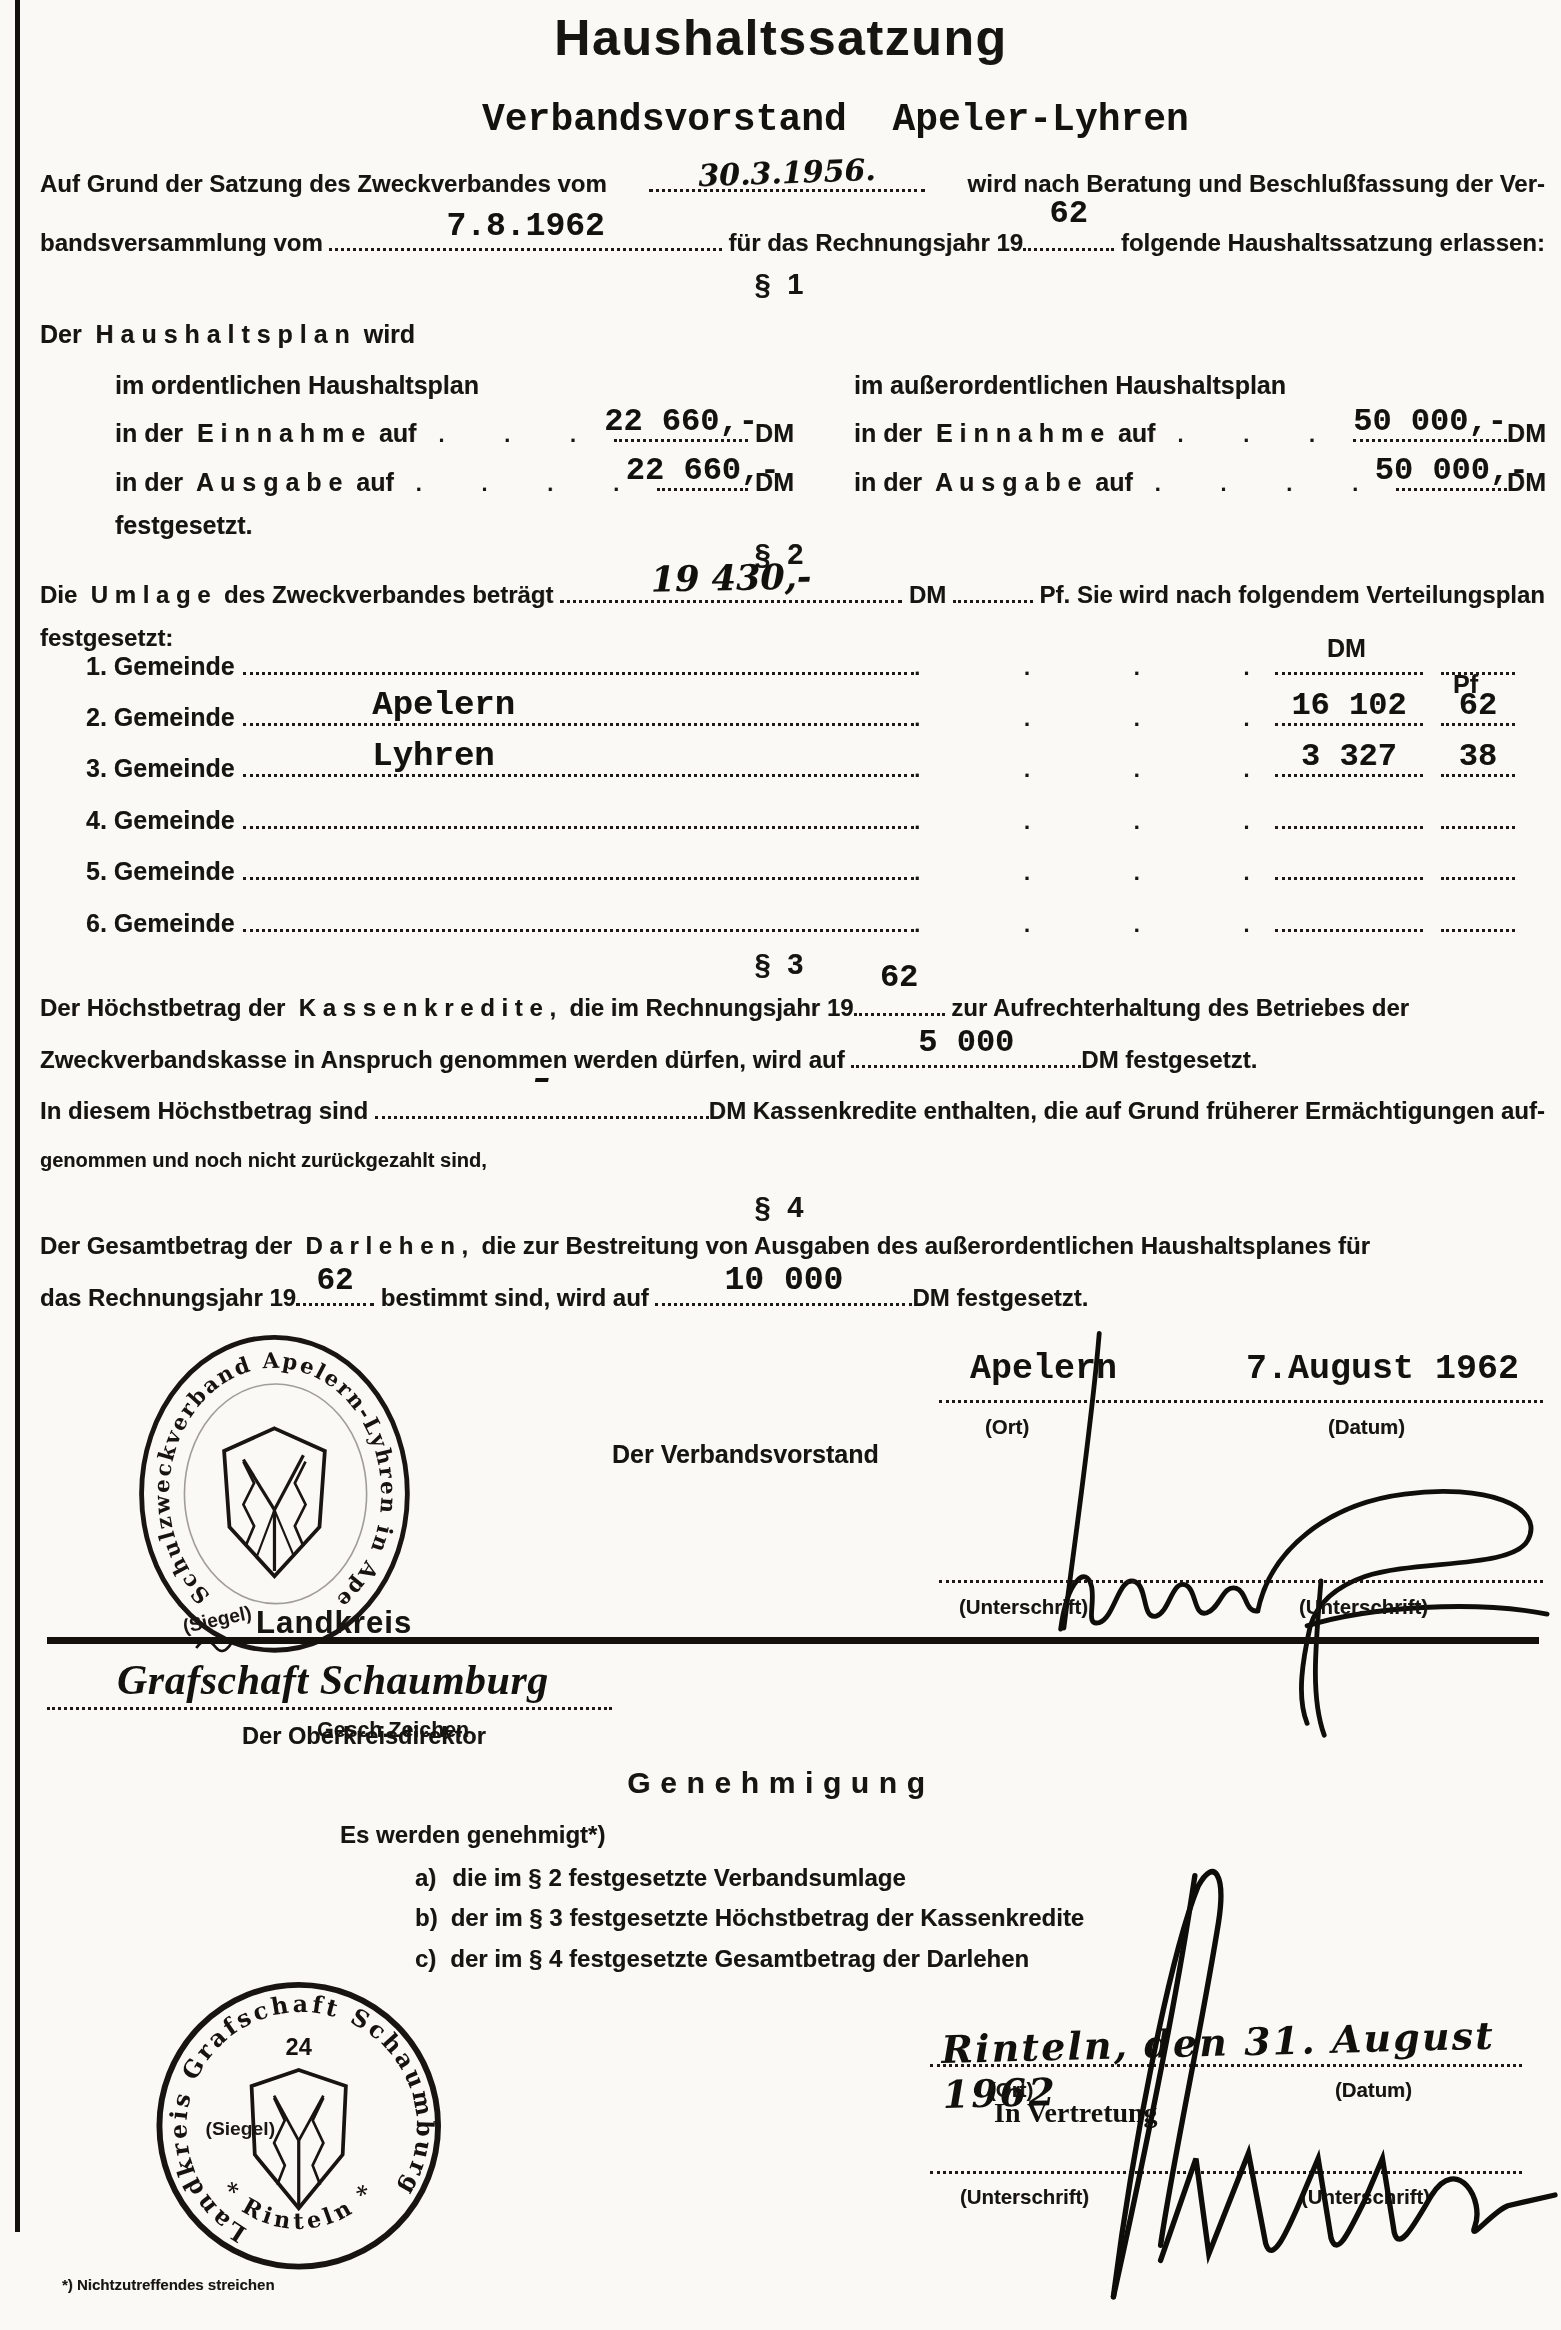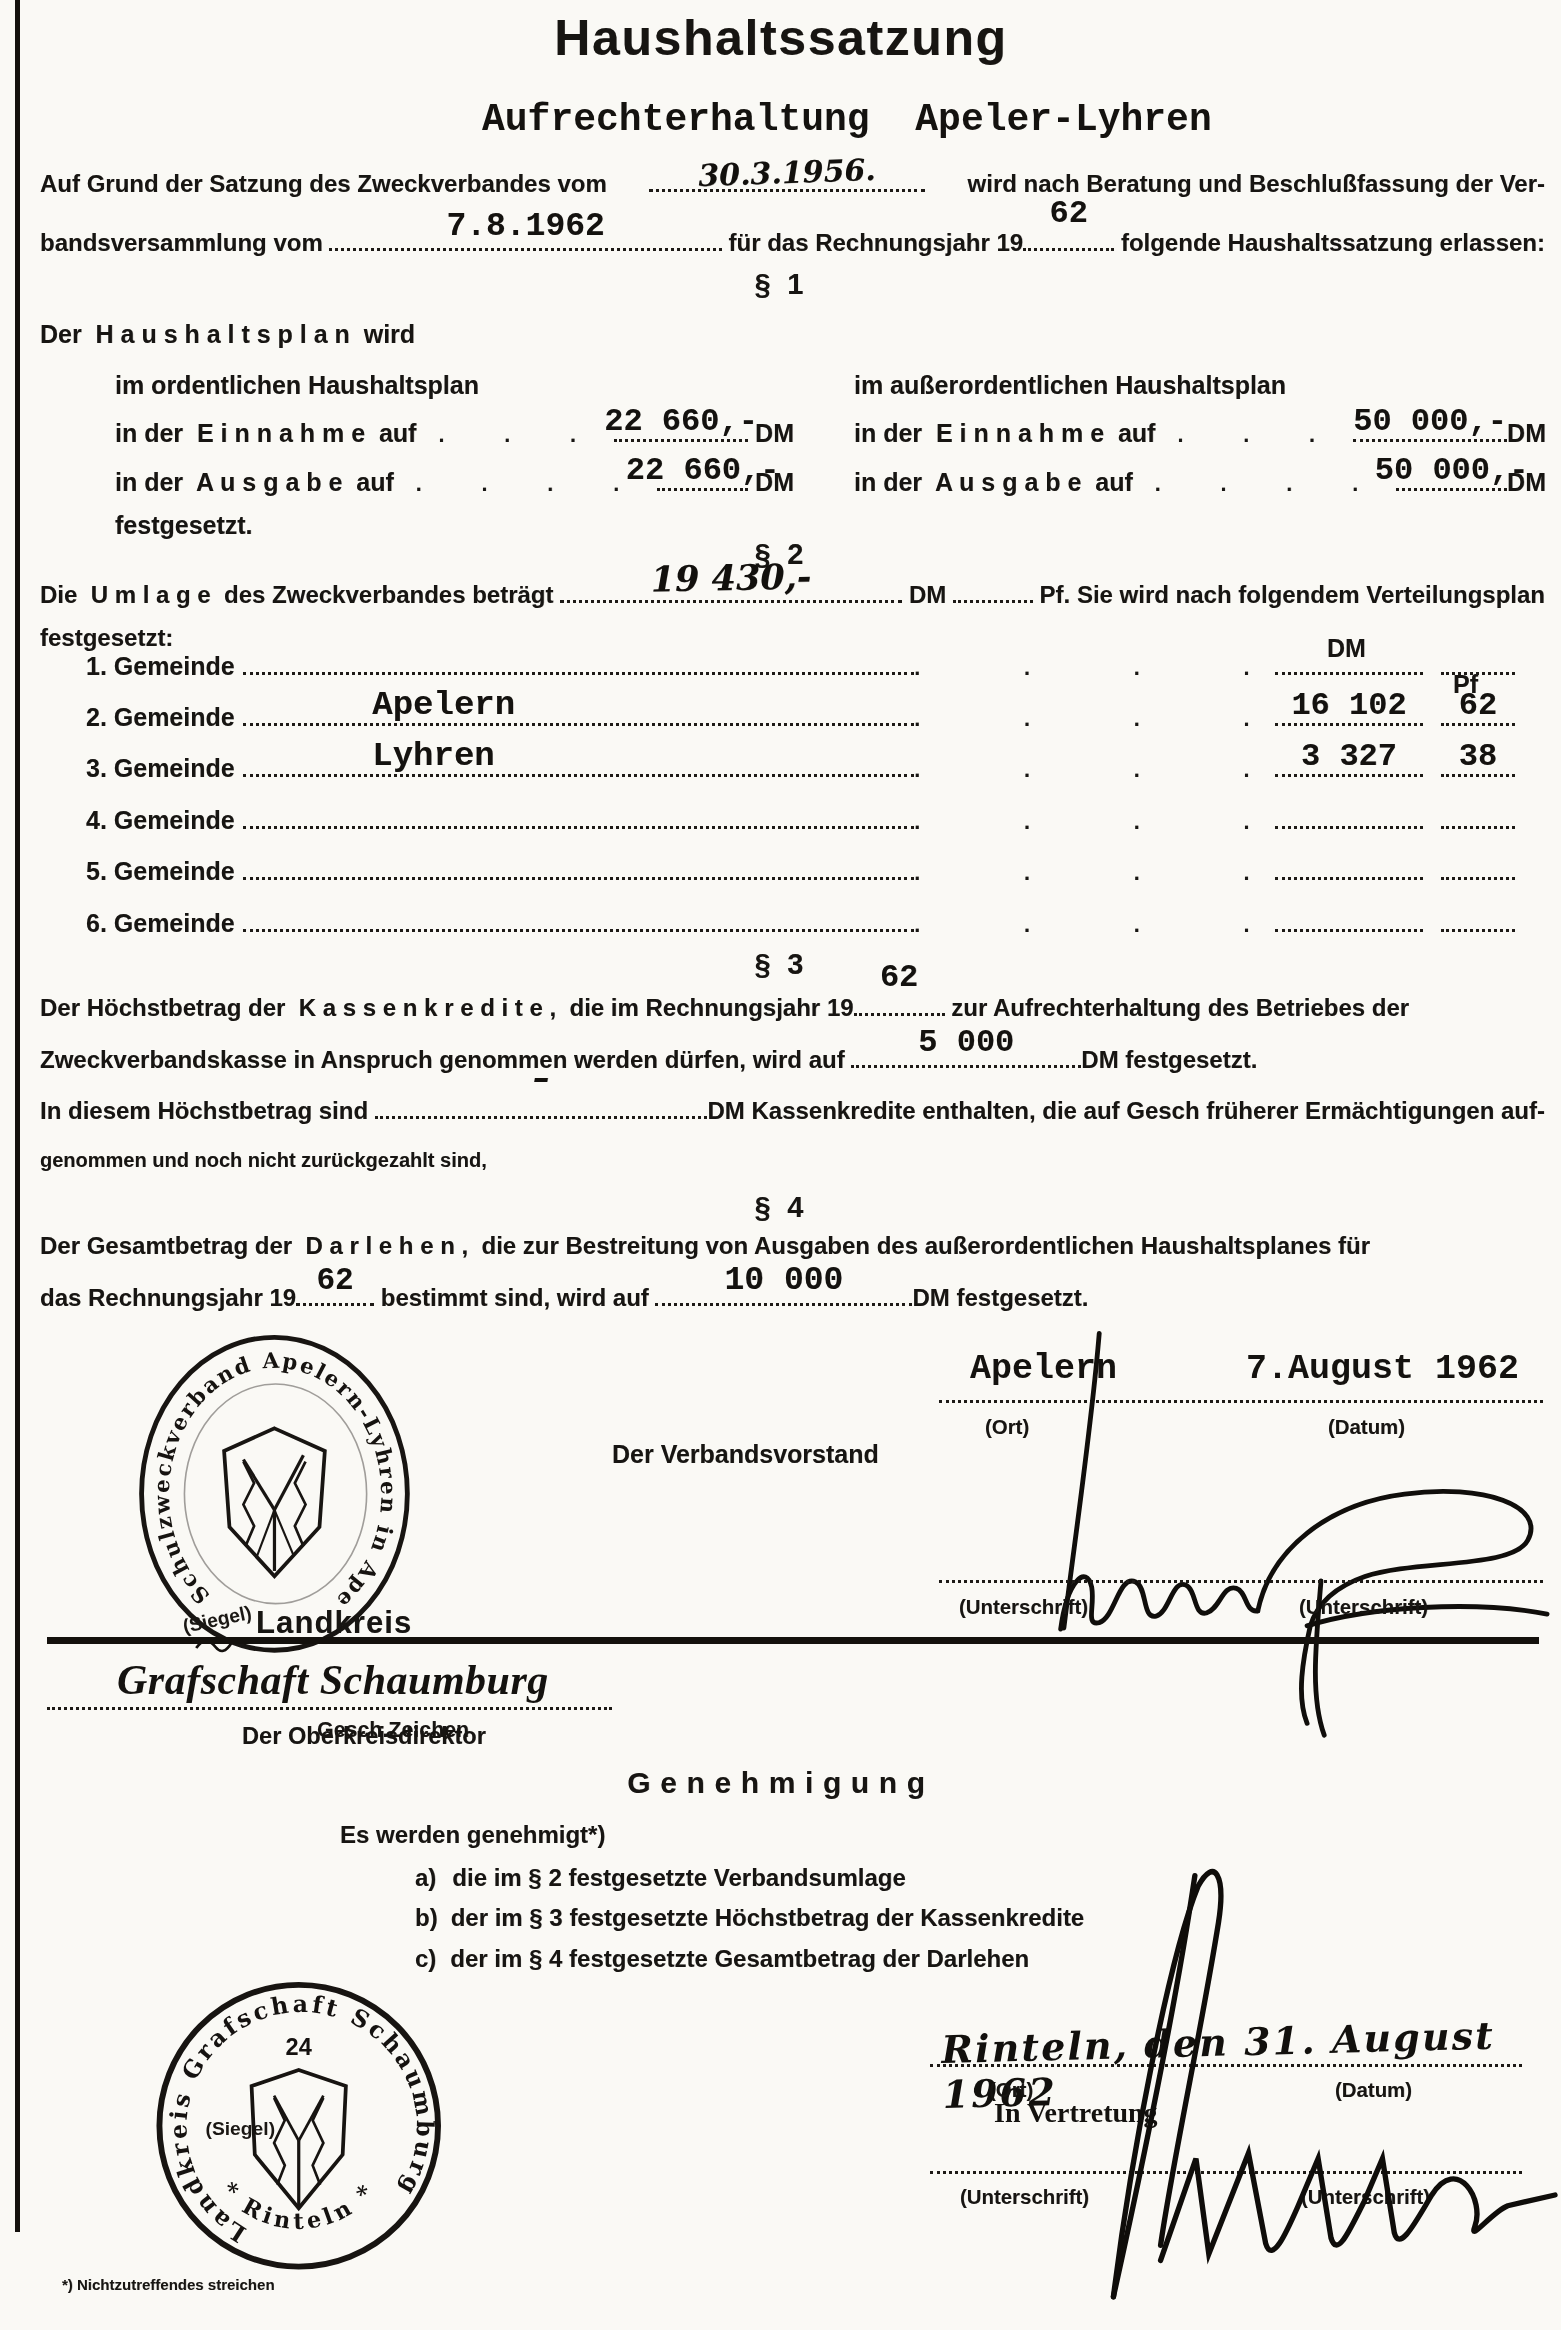--- a/index.html
+++ b/index.html
@@ -27,21 +27,21 @@
   svg path, svg ellipse, svg polyline, svg line{vector-effect:none;}
 </style>
 </head>
 <body>
 
 <div class="page">
 
   <div class="rule" style="left:15px;top:0;width:4.8px;height:2232px;"></div>
 
   <div class="ctr p" style="top:8.6px;font-size:50px;letter-spacing:1.6px;">Haushaltssatzung</div>
-  <div class="abs tw" style="left:482px;top:98px;font-size:38px;white-space:pre;">Aufrechterhaltung  Apeler-Lyhren</div>
+  <div class="abs tw" style="left:482px;top:98px;font-size:38px;white-space:pre;">Verbandsvorstand  Apeler-Lyhren</div>
 
   <div class="fline p" style="top:170px;font-size:24px;gap:36px;">
     <span>Auf Grund der Satzung des Zweckverbandes vom </span><span class="blank grow"><span class="hw" style="font-size:30px;transform:translateX(-50%) rotate(-2deg);">30.3.1956.</span></span><span> wird nach Beratung und Beschlußfassung der Ver-</span>
   </div>
   <div class="fline p" style="top:229px;font-size:24px;">
     <span>bandsversammlung vom </span><span class="blank grow"><span class="tw" style="font-size:33px;bottom:3.2px;">7.8.1962</span></span><span> für das Rechnungsjahr 19</span><span class="blank" style="width:91px;"><span class="tw" style="font-size:32px;bottom:16px;">62</span></span><span> folgende Haushaltssatzung erlassen:</span>
   </div>
 
   <div class="ctr p" style="top:268px;font-size:29px;letter-spacing:4.3px;">§ 1</div>
   <div class="abs p" style="left:40px;top:320px;font-size:25px;white-space:pre;">Der  H a u s h a l t s p l a n  wird</div>
@@ -94,21 +94,21 @@
   </div>
 
   <div class="ctr p" style="top:948px;font-size:29px;letter-spacing:4.3px;">§ 3</div>
   <div class="fline p" style="top:994px;font-size:24px;">
     <span>Der Höchstbetrag der  K a s s e n k r e d i t e ,  die im Rechnungsjahr 19</span><span class="blank" style="width:91px;"><span class="tw" style="font-size:32px;bottom:17px;">62</span></span><span> zur Aufrechterhaltung des Betriebes der</span>
   </div>
   <div class="abs cline p" style="left:40px;top:1046px;font-size:24px;">
     <span>Zweckverbandskasse in Anspruch genommen werden dürfen, wird auf </span><span class="blank" style="width:230px;"><span class="tw" style="font-size:32px;bottom:4.3px;">5 000</span></span><span>DM festgesetzt.</span>
   </div>
   <div class="fline p" style="top:1097px;font-size:24px;">
-    <span>In diesem Höchstbetrag sind </span><span class="blank grow"><span class="hw" style="font-size:33px;bottom:19.3px;">–</span></span><span>DM Kassenkredite enthalten, die auf Gesch früherer Ermächtigungen auf-</span>
+    <span>In diesem Höchstbetrag sind </span><span class="blank grow"><span class="hw" style="font-size:33px;bottom:19.3px;">–</span></span><span>DM Kassenkredite enthalten, die auf Grund früherer Ermächtigungen auf-</span>
   </div>
   <div class="abs p" style="left:40px;top:1149px;font-size:20px;">genommen und noch nicht zurückgezahlt sind,</div>
 
   <div class="ctr p" style="top:1191px;font-size:29px;letter-spacing:4.3px;">§ 4</div>
   <div class="fline p" style="top:1232px;font-size:24px;">
     <span>Der Gesamtbetrag der  D a r l e h e n ,  die zur Bestreitung von Ausgaben des außerordentlichen Haushaltsplanes für</span>
   </div>
   <div class="abs cline p" style="left:40px;top:1284px;font-size:24px;">
     <span>das Rechnungsjahr 19</span><span class="blank" style="width:78px;"><span class="tw" style="font-size:31px;bottom:5.4px;">62</span></span><span> bestimmt sind, wird auf </span><span class="blank" style="width:257px;"><span class="tw" style="font-size:33px;bottom:4.3px;">10 000</span></span><span>DM festgesetzt.</span>
   </div>

